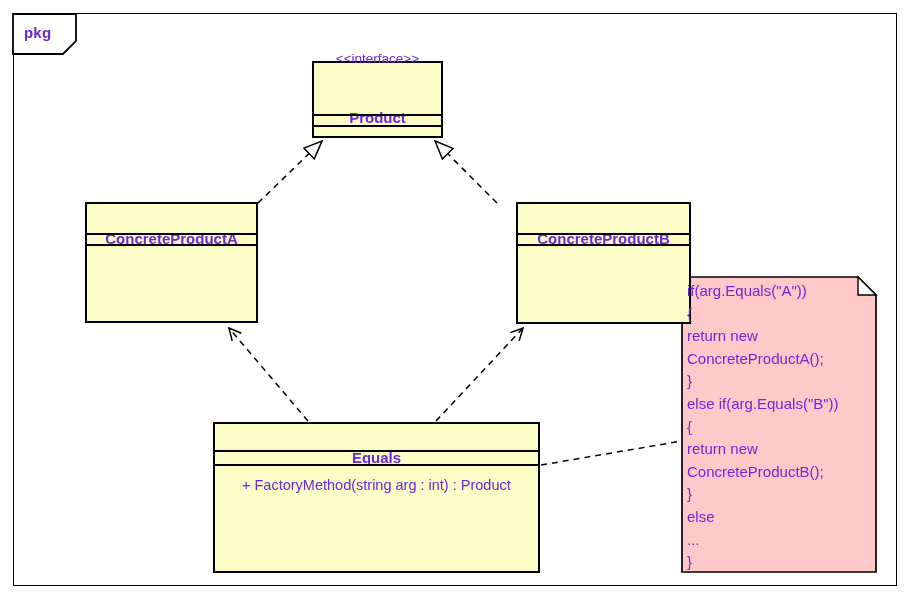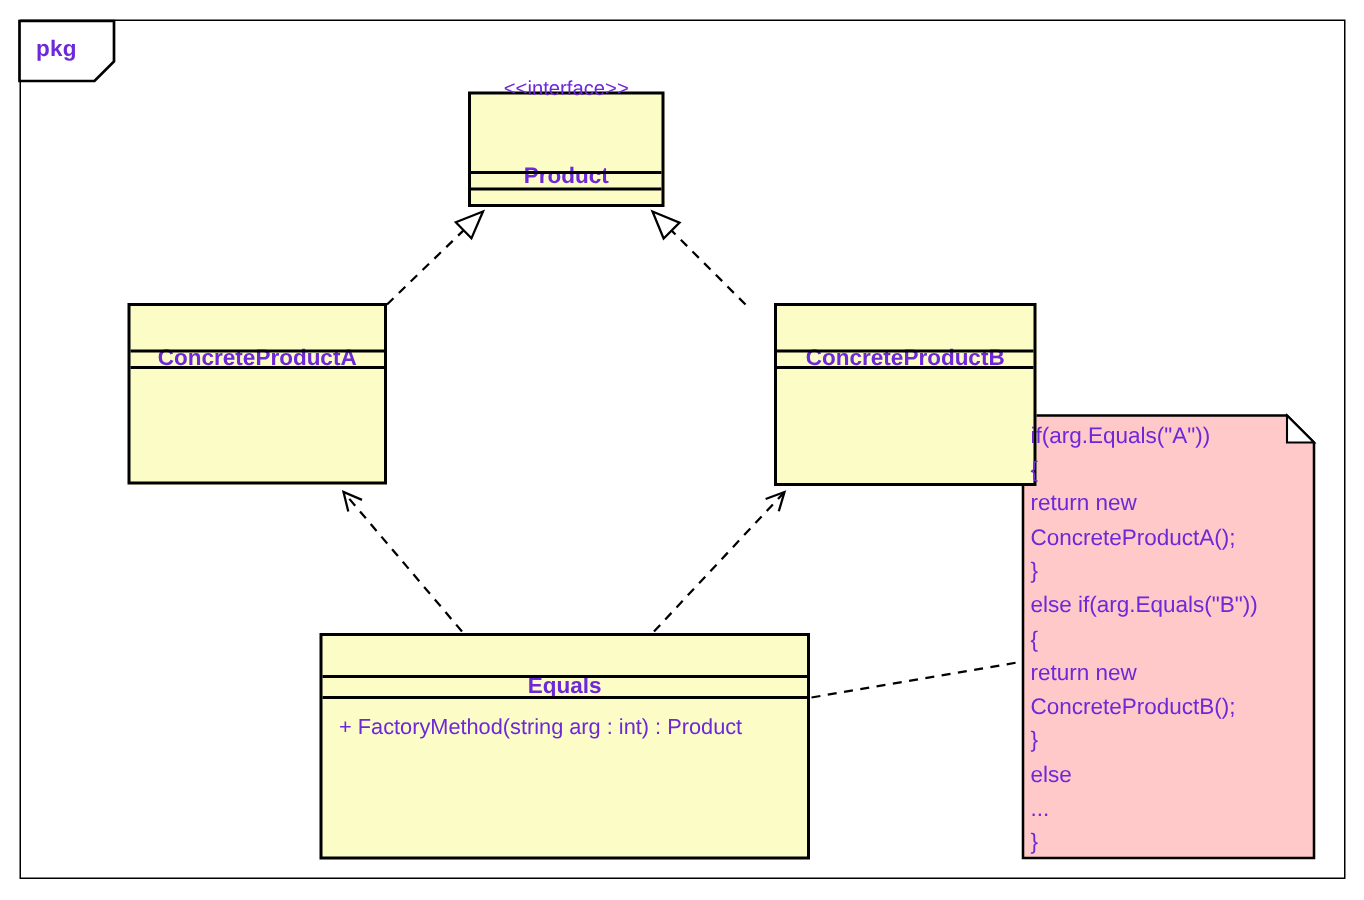--- a/index.html
+++ b/index.html
@@ -26,21 +26,21 @@
     border:2.6px solid var(--border-color);box-sizing:border-box;
     display:flex;flex-direction:column;
   }
   .class-title{
     display:flex;flex-direction:column;align-items:center;justify-content:center;
     row-gap:3px;flex:none;
   }
   .class-name{font-weight:bold;font-size:15px;margin-top:40px;}
   .stereotype{font-size:13.5px;}
   .compartment{border-top:2px solid var(--border-color);flex:none;}
-  .compartment.ops{flex:1;}
+  .compartment.ops{flex:1;padding-left:16px;}
   .c-product{left:312px;top:61px;width:131px;height:77px;}
   .c-product .class-title{height:51px;}
   .c-product .attrs{height:9px;}
   .c-cpa{left:85px;top:202px;width:173px;height:121px;}
   .c-cpa .class-title{height:29px;}
   .c-cpa .attrs{height:9px;}
   .c-cpb{left:516px;top:202px;width:175px;height:122px;}
   .c-cpb .class-title{height:29px;}
   .c-cpb .attrs{height:9px;}
   .c-factory{left:213px;top:422px;width:327px;height:151px;}

